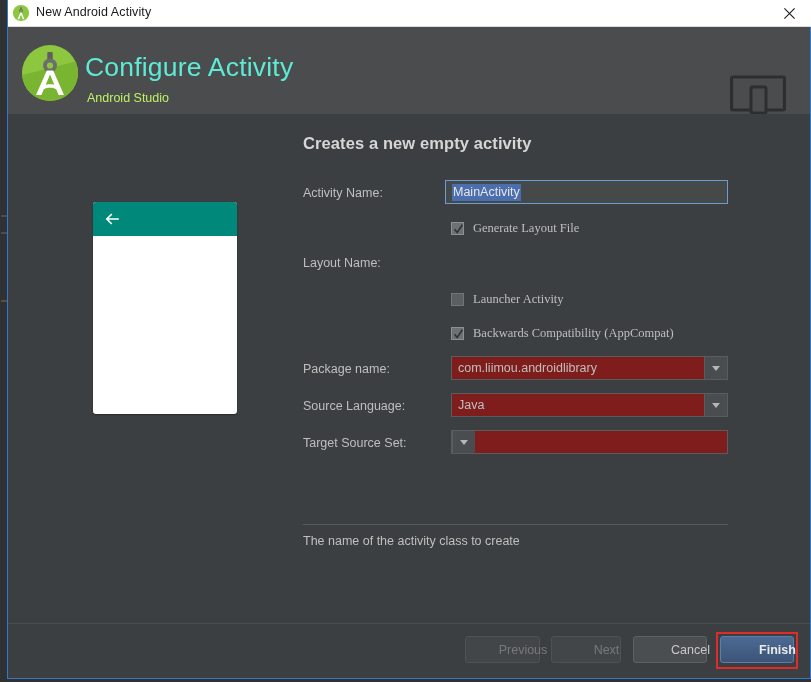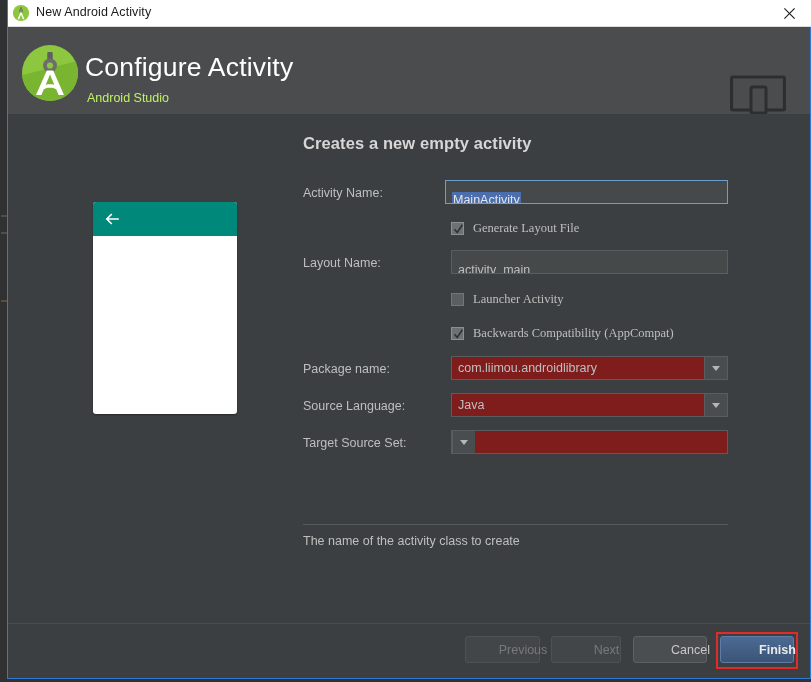--- a/index.html
+++ b/index.html
@@ -94,21 +94,21 @@
   .header-logo {
     position: absolute;
     left: 11px; top: 15px;
     width: 62px; height: 62px;
   }
   .header-title {
     position: absolute;
     left: 77px;
     top: 25px;
     font-size: 26.5px;
-    color: #ffffff;
+    color: #5eead4;
     font-weight: normal;
     letter-spacing: .2px;
   }
   .header-sub {
     position: absolute;
     left: 79px;
     top: 64px;
     font-size: 12.5px;
     color: #bef264;
   }
@@ -177,21 +177,21 @@
   }
   .f-input {
     position: absolute;
     height: 24px;
     background: #45494a;
     border: 1px solid #5a5d5f;
     box-sizing: border-box;
     color: #bfbfbf;
     font-size: 12.5px;
     font-family: "Liberation Sans", sans-serif;
-    padding: 8px 6px;
+    padding: 0 6px;
     line-height: 22px;
     white-space: nowrap;
     overflow: hidden;
   }
   .f-input.focused {
     border: 1px solid #6b9ece;
     background: #45494a;
   }
   .sel-text {
     background: #4b6eaf;
@@ -423,23 +423,20 @@
             <span class="tick">
               <svg viewBox="0 0 11 13" width="11" height="13">
                 <path d="M1.5 6.2 L4.2 9.4 L9.4 1.8" fill="none" stroke="#2e3133" stroke-width="1.6"></path>
               </svg>
             </span>
           </span>
           <span class="f-check-label">Generate Layout File</span>
         </div>
 
         <div class="f-label" style="left:295px; top:142px;">Layout Name:</div>
-        <div class="f-input" style="left:443px; top:136px; width:277px;">
-          <span>activity_main</span>
-        </div>
 
         <div class="f-check-row" style="left:443px; top:178px;">
           <span class="cbox unchecked"></span>
           <span class="f-check-label">Launcher Activity</span>
         </div>
 
         <div class="f-check-row" style="left:443px; top:212px;">
           <span class="cbox">
             <span class="tick">
               <svg viewBox="0 0 11 13" width="11" height="13">

